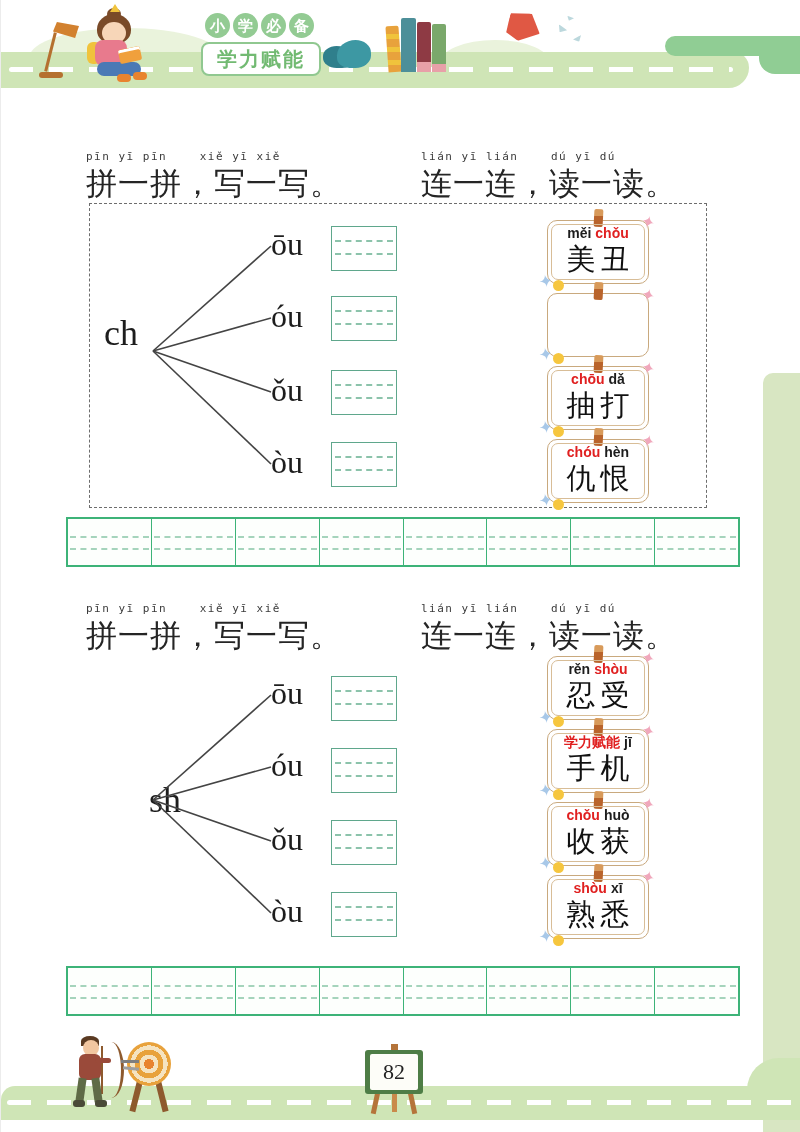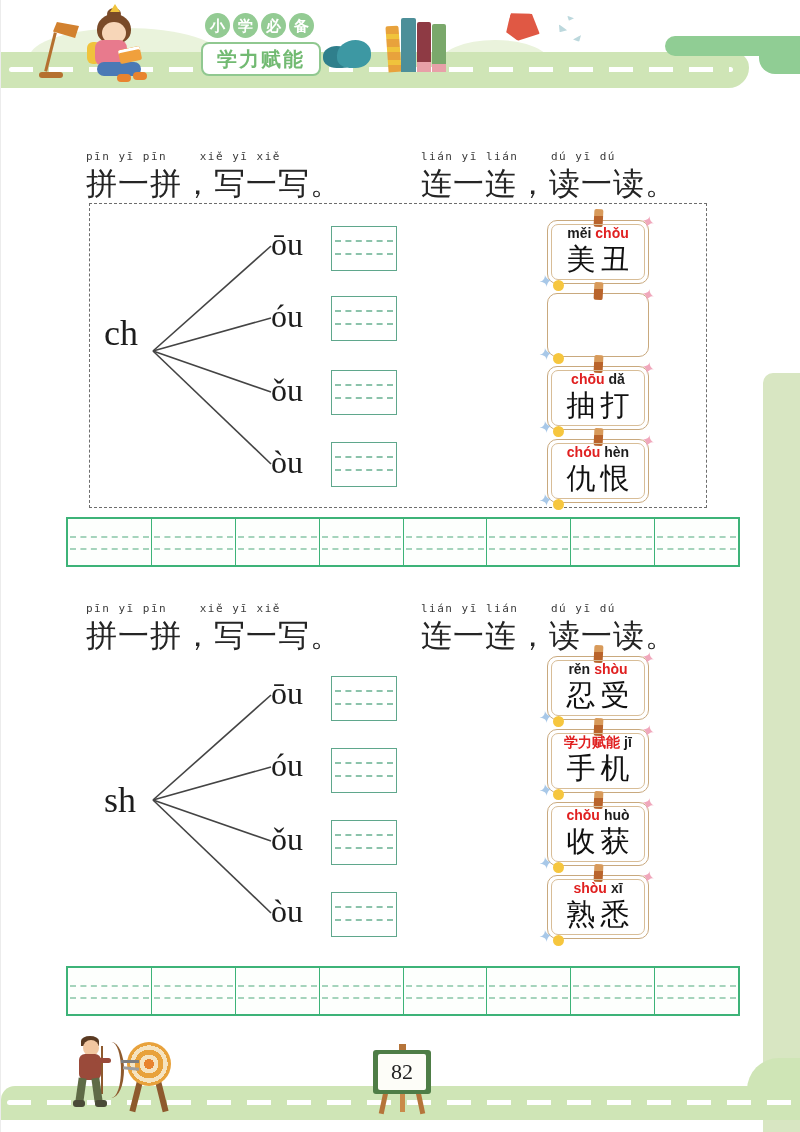--- a/index.html
+++ b/index.html
@@ -108,21 +108,21 @@
   .archer .string{position:absolute;left:32px;top:10px;width:1.5px;height:48px;background:#8e5a2e;}
 
   .target{position:absolute;left:124px;top:1042px;width:50px;height:70px;}
   .target .disc{position:absolute;left:2px;top:0;width:44px;height:44px;border-radius:50%;
      background:radial-gradient(circle,#e8832f 0 16%,#f5e3c0 16% 30%,#e8a23c 30% 46%,#f5e3c0 46% 60%,#e8a23c 60% 78%,#c07a2e 78% 100%);}
   .target .arrow{position:absolute;left:-4px;top:18px;width:18px;height:2.5px;background:#7e7e7e;}
   .target .arrow2{position:absolute;left:-2px;top:25px;width:16px;height:2.5px;background:#9e9e9e;transform:rotate(6deg);}
   .target .lg1{position:absolute;left:8px;top:40px;width:6px;height:30px;background:#8e5a2e;transform:rotate(14deg);}
   .target .lg2{position:absolute;left:34px;top:40px;width:6px;height:30px;background:#8e5a2e;transform:rotate(-14deg);}
 
-  .easel{position:absolute;left:372px;top:1048px;width:49px;height:66px;}
+  .easel{position:absolute;left:364px;top:1048px;width:49px;height:66px;}
   .easel .knob{position:absolute;left:26px;top:-4px;width:7px;height:8px;background:#b5743a;}
   .easel .frame{position:absolute;left:0;top:2px;width:58px;height:44px;background:#4e7d46;border-radius:3px;}
   .easel .panel{position:absolute;left:5px;top:6px;width:48px;height:36px;background:#fdfdf8;border-radius:2px;
       text-align:center;font-size:22px;line-height:36px;color:#222;}
   .easel .el1{position:absolute;left:8px;top:44px;width:5px;height:22px;background:#b5743a;transform:rotate(12deg);}
   .easel .el2{position:absolute;left:45px;top:44px;width:5px;height:22px;background:#b5743a;transform:rotate(-12deg);}
   .easel .el3{position:absolute;left:27px;top:44px;width:5px;height:20px;background:#c98a4a;}
 </style>
 </head>
 <body>
@@ -291,21 +291,21 @@
         <div class="dl l1"></div>
         <div class="dl l2"></div>
       </div>
   </div>
 
   <div class="py-head" style="left:85px;top:602px;">pīn yī pīn    xiě yī xiě</div>
   <div class="sec-title" style="left:85px;top:615px;">拼一拼，写一写。</div>
   <div class="py-head" style="left:420px;top:602px;">lián yī lián    dú yī dú</div>
   <div class="sec-title" style="left:420px;top:615px;">连一连，读一读。</div>
 
-  <div class="initial" style="top:779px;">sh</div>
+  <div class="initial" style="top:779px;margin-left:45px;">sh</div>
 
   <svg class="branch" style="left:88px;top:652px;" width="618" height="305">
     <line x1="64" y1="148" x2="182" y2="43" stroke="#444" stroke-width="1.6"></line>
     <line x1="64" y1="148" x2="182" y2="115" stroke="#444" stroke-width="1.6"></line>
     <line x1="64" y1="148" x2="182" y2="189" stroke="#444" stroke-width="1.6"></line>
     <line x1="64" y1="148" x2="182" y2="261" stroke="#444" stroke-width="1.6"></line>
   </svg>
 
   <div class="final" style="top:675px;">ōu</div>
   <div class="final" style="top:747px;">óu</div>

